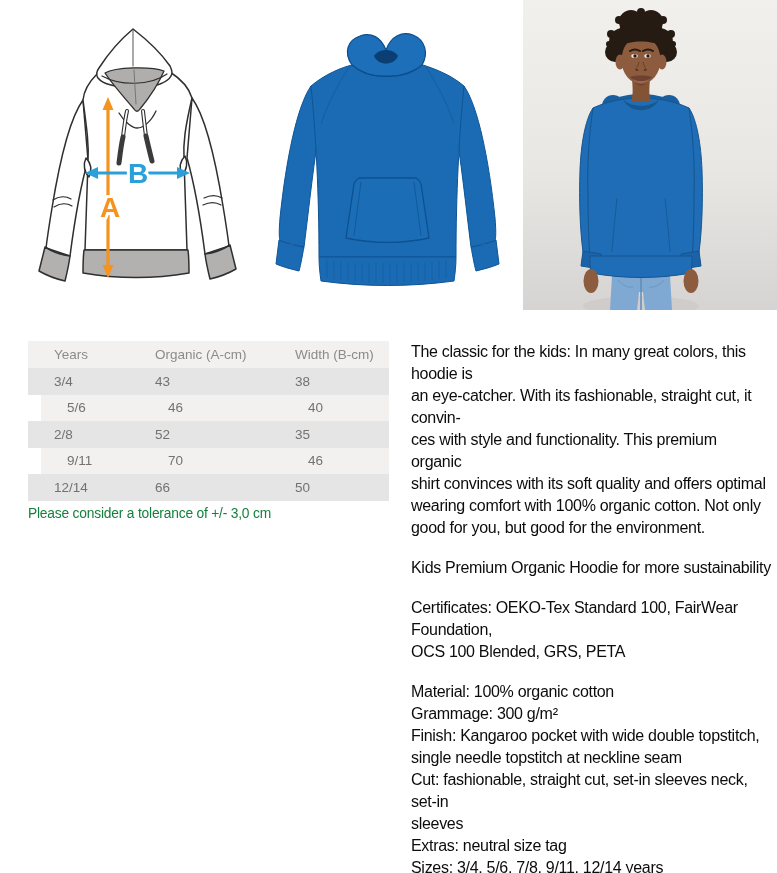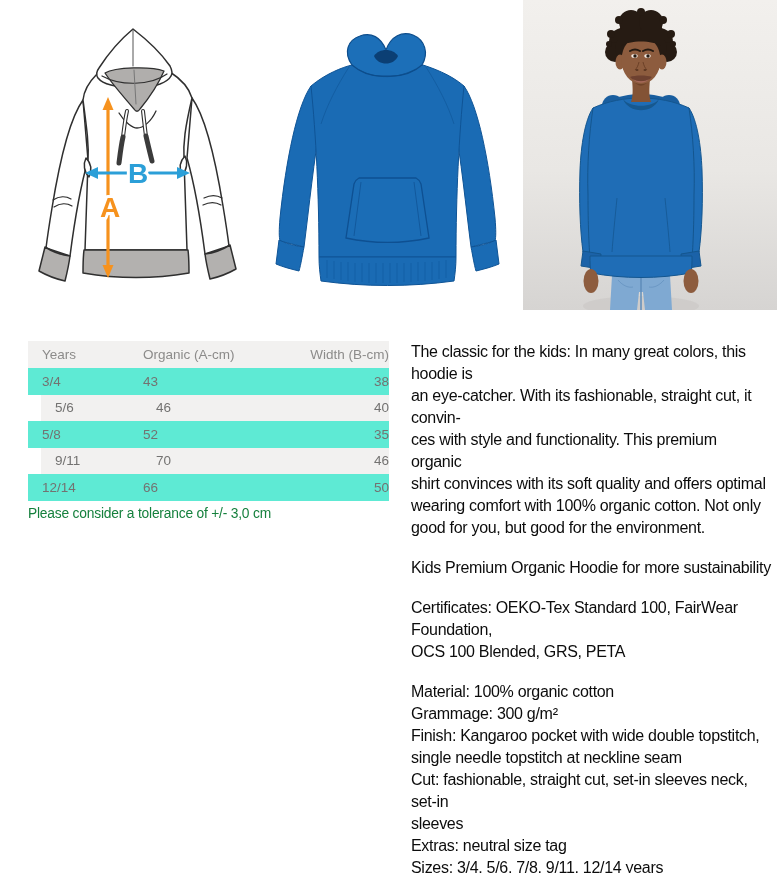--- a/index.html
+++ b/index.html
@@ -8,26 +8,26 @@
 
   .img-tile{position:absolute;}
   #size-guide-diagram{left:25px;top:10px;width:225px;height:295px;}
   #product-photo{left:255px;top:10px;width:265px;height:295px;background:#ffffff;}
   #model-photo{left:523px;top:0px;width:254px;height:310px;}
 
   
   #size-table{position:absolute;left:28px;top:341px;width:361px;font-size:13.5px;color:#737271;}
   .trow{display:flex;height:26.5px;align-items:center;}
   .trow.head{height:27px;color:#8c8b8a;background:#f2f1f0;}
-  .trow.dark{background:#5eead4;}
+  .trow.dark{background:#e5e5e5;}
   .trow.light{background:#f2f1f0;margin-left:13px;}
-  .c{box-sizing:border-box;padding-left:14px;white-space:nowrap;}
+  .c{box-sizing:border-box;padding-left:26px;white-space:nowrap;}
   .c0{width:101px;}
   .c1{width:140px;}
-  .c2{flex:1;text-align:right;}
+  .c2{flex:1;}
 
   #tolerance-note{position:absolute;left:28px;top:506px;font-size:13.8px;color:#15803d;letter-spacing:-0.2px;}
 
   
   #description{position:absolute;left:411px;top:341px;width:360px;color:#0c0c0c;}
   #description p{white-space:pre-line;margin:0 0 18px 0;font-size:16px;line-height:22px;letter-spacing:-0.3px;}
 
   svg text.dim-label{font-family:"Liberation Sans", sans-serif;font-weight:bold;font-size:28px;paint-order:stroke;stroke:#ffffff;stroke-width:6px;stroke-linejoin:round;text-anchor:middle;}
 </style>
 </head>
@@ -193,21 +193,21 @@
       <div class="c c0">3/4</div>
       <div class="c c1">43</div>
       <div class="c c2">38</div>
     </div>
     <div class="trow light">
       <div class="c c0">5/6</div>
       <div class="c c1">46</div>
       <div class="c c2">40</div>
     </div>
     <div class="trow dark">
-      <div class="c c0">5/8</div>
+      <div class="c c0">2/8</div>
       <div class="c c1">52</div>
       <div class="c c2">35</div>
     </div>
     <div class="trow light">
       <div class="c c0">9/11</div>
       <div class="c c1">70</div>
       <div class="c c2">46</div>
     </div>
     <div class="trow dark">
       <div class="c c0">12/14</div>

